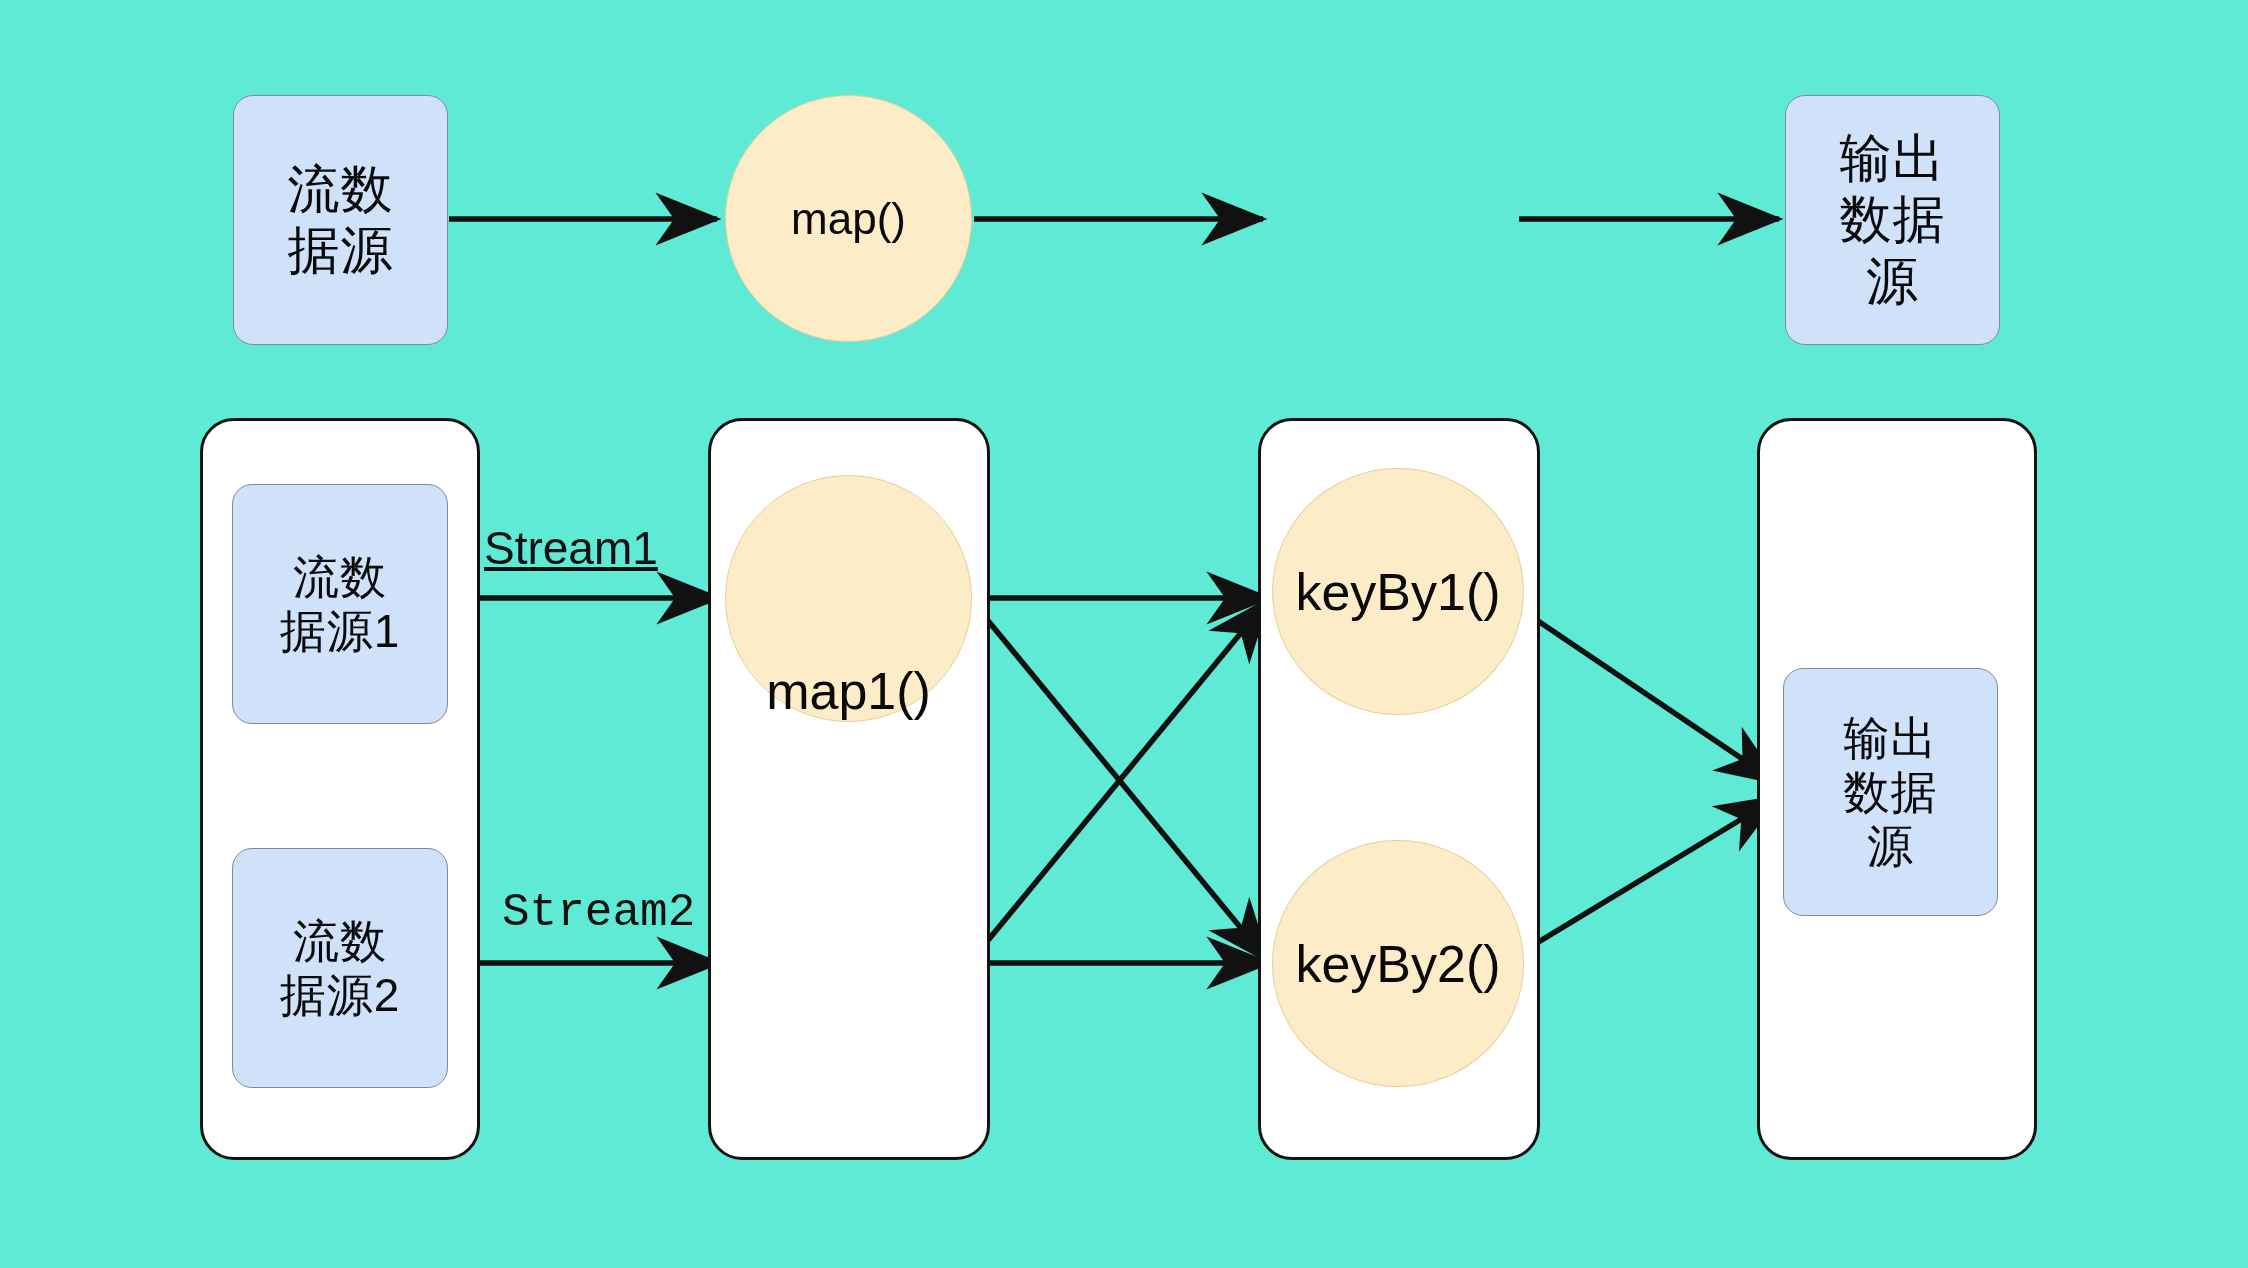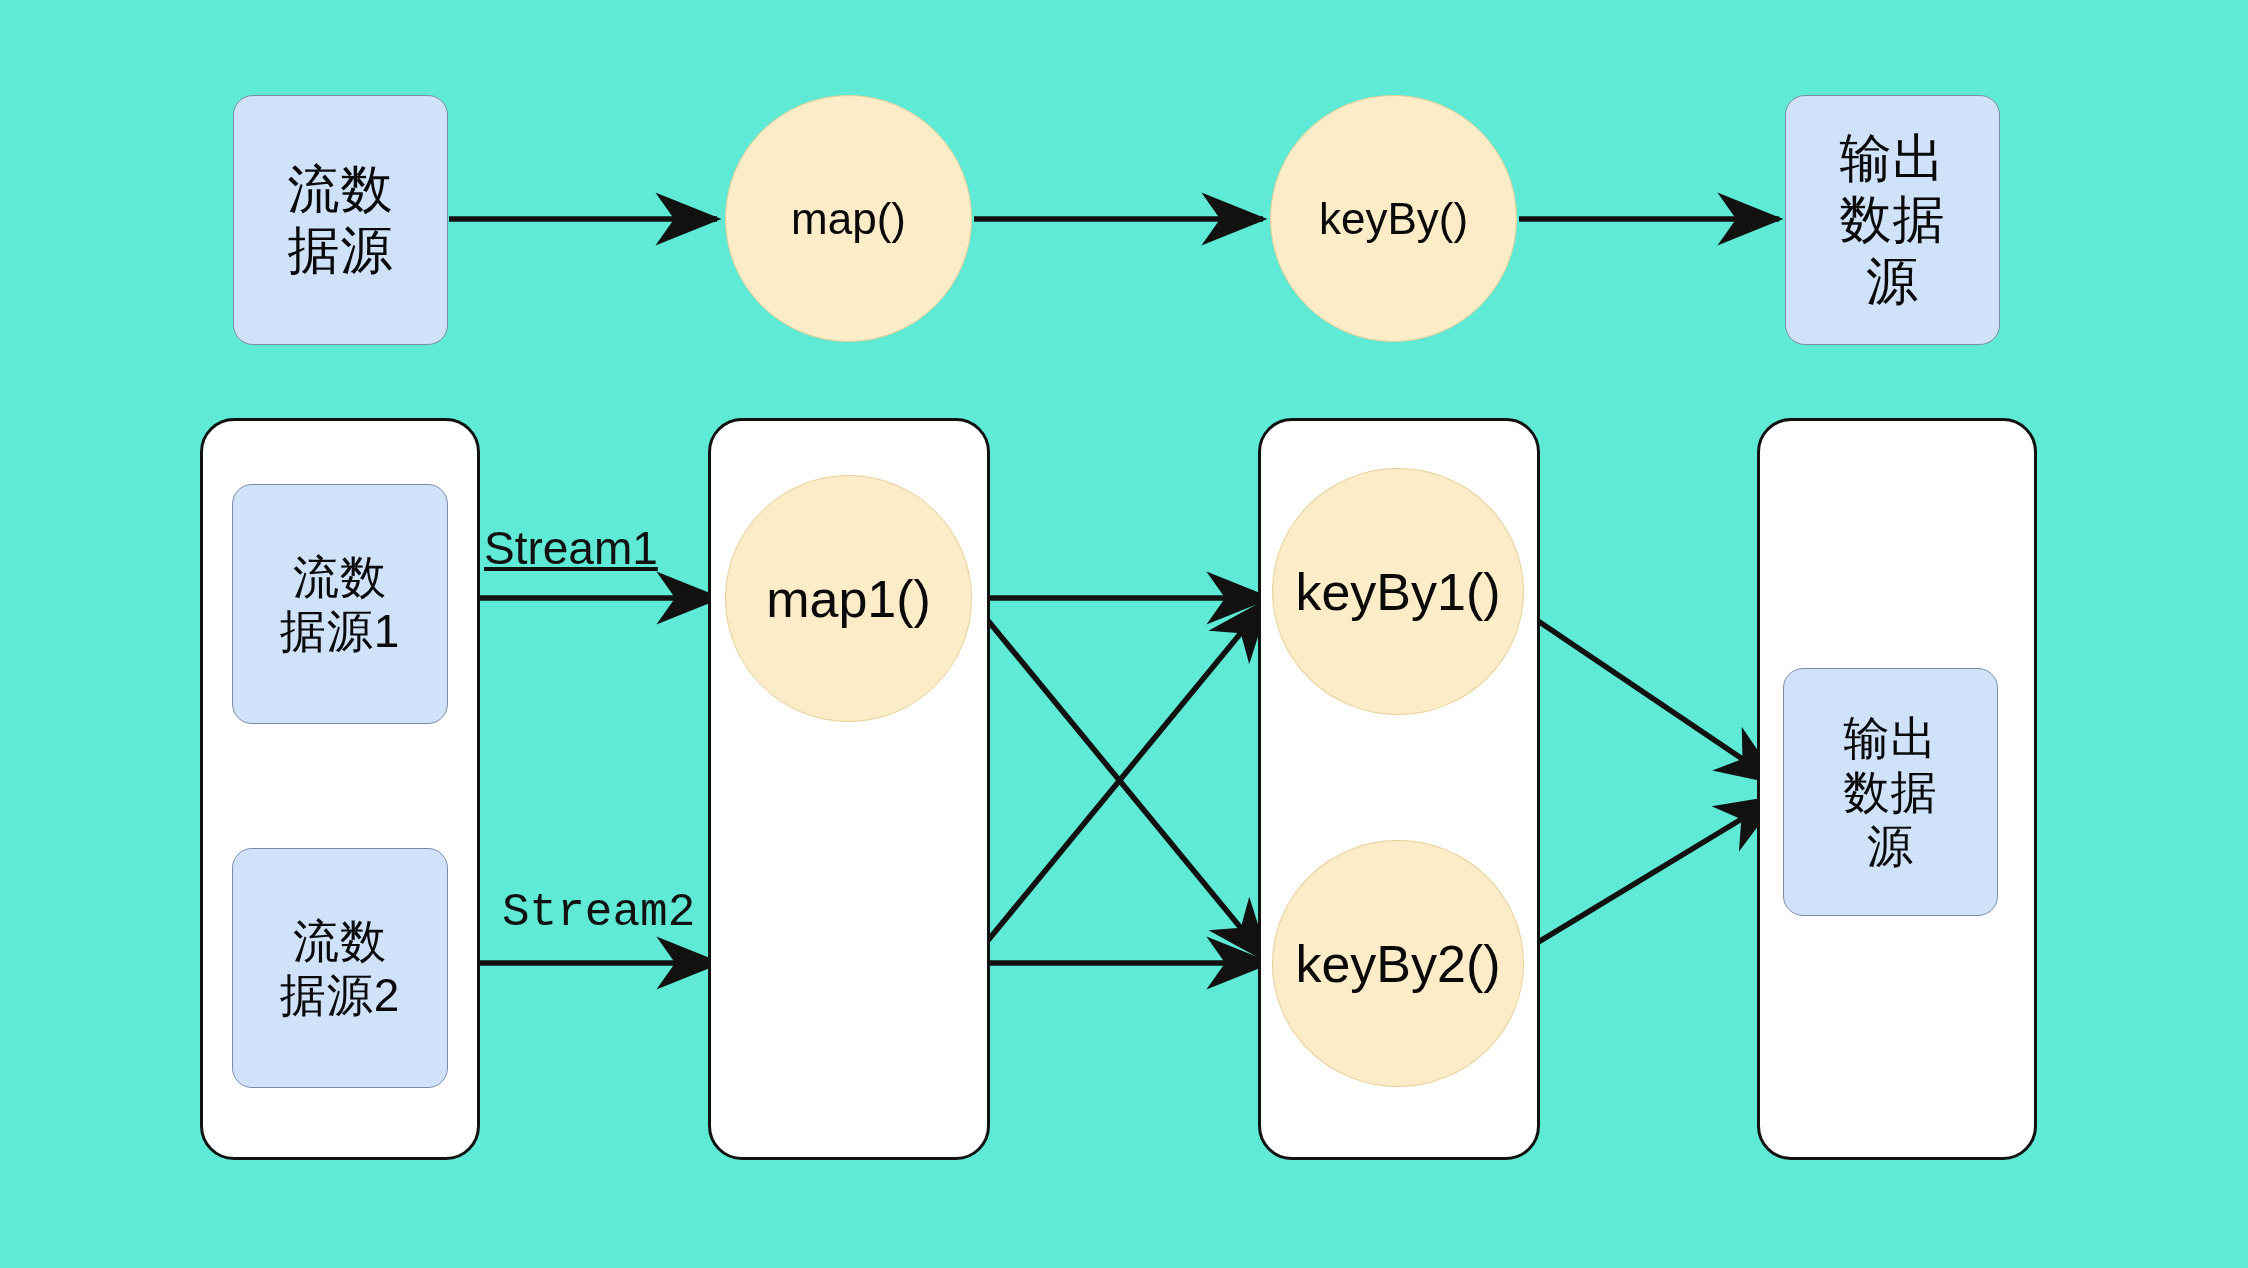--- a/index.html
+++ b/index.html
@@ -105,39 +105,36 @@
     </g>
   </svg>
 
   <div class="bluebox f-52" style="left:233px; top:95px; width:215px; height:250px;">流数
 据源</div>
 
   <div class="circle f-54" style="left:725px; top:95px; width:247px; height:247px;">
     <span>map()</span>
   </div>
 
-  <div class="circle f-54" style="left:1270px; top:95px; width:247px; height:247px;">
-    <span>keyBy()</span>
-  </div>
 
   <div class="bluebox f-52" style="left:1785px; top:95px; width:215px; height:250px;">输出
 数据
 源</div>
 
   <div class="group" style="left:200px; top:418px; width:280px; height:742px;"></div>
 
   <div class="bluebox f-46" style="left:232px; top:484px; width:216px; height:240px;">流数
 据源1</div>
 
   <div class="bluebox f-46" style="left:232px; top:848px; width:216px; height:240px;">流数
 据源2</div>
 
   <div class="group" style="left:708px; top:418px; width:282px; height:742px;"></div>
 
-  <div class="circle f-52" style="left:725px; top:475px; width:247px; height:247px;">
+  <div class="circle f-52" style="left:725px; top:475px; width:247px; height:247px;align-items:flex-end;">
     <span>map1()</span>
   </div>
 
 
   <div class="group" style="left:1258px; top:418px; width:282px; height:742px;"></div>
 
   <div class="circle f-52" style="left:1272px; top:468px; width:252px; height:247px;justify-content:center;">
     <span>keyBy1()</span>
   </div>
 

